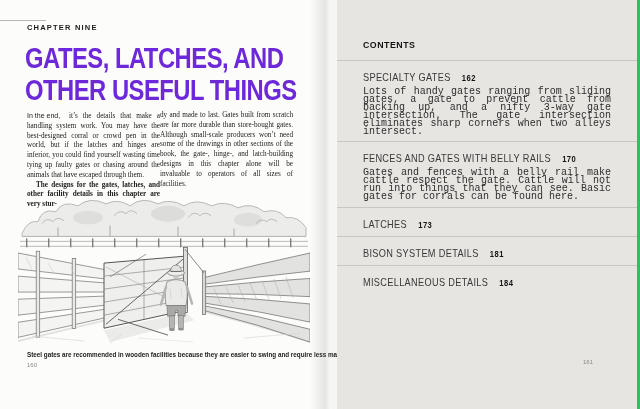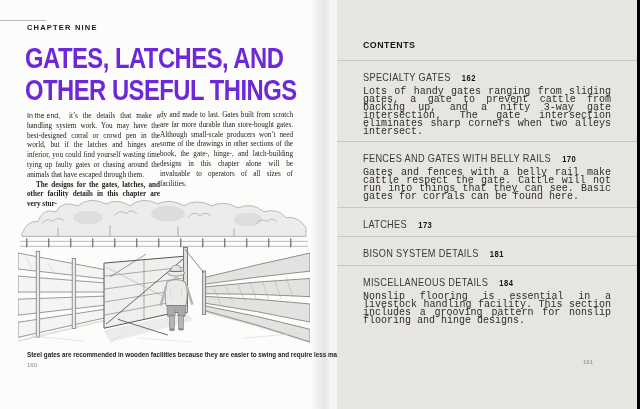--- a/index.html
+++ b/index.html
@@ -25,21 +25,21 @@
   .caption{position:absolute;left:27px;top:351px;width:292px;font-size:6.3px;font-weight:700;
            color:#1c1b1a;white-space:nowrap;}
   .pagenum-left{position:absolute;left:27px;top:362px;font-size:6px;color:#8a8a88;}
 
   
   .gutter{position:absolute;left:310px;top:0;width:27px;height:409px;
           background:linear-gradient(90deg,rgba(110,110,108,0) 0%,rgba(110,110,108,0.16) 55%,
                      rgba(110,110,108,0.04) 75%,rgba(110,110,108,0) 100%);}
 
   
-  .right-page{position:absolute;left:337px;top:0;width:303px;height:409px;background:#000000;}
+  .right-page{position:absolute;left:337px;top:0;width:303px;height:409px;background:#22c55e;}
   .right-panel{position:absolute;left:0;top:0;width:300px;height:409px;background:#e7e5e2;}
   .contents-label{margin:40px 26px 0 26px;font-size:8.8px;font-weight:700;letter-spacing:0.5px;
                   color:#141413;}
   .rule{width:100%;height:1px;background:#c9c7c4;margin-top:10px;}
   .rule.tight{margin-top:6px;}
   .entry-head{display:flex;align-items:baseline;gap:14px;margin:10px 26px 0 26px;
               transform:scaleX(0.8);transform-origin:0 0;white-space:nowrap;}
   .entry-title{font-size:11.5px;font-weight:400;letter-spacing:0.4px;color:#3a3938;}
   .entry-page{font-size:9.5px;font-weight:700;letter-spacing:0.6px;color:#141413;}
   .entry-desc{margin:5px 26px 0 26px;font-family:Liberation Mono, monospace;font-size:10px;
@@ -220,20 +220,19 @@
           <span class="entry-page">181</span>
         </div>
       </div>
       <div class="rule tight"></div>
 
       <div>
         <div class="entry-head">
           <span class="entry-title">MISCELLANEOUS DETAILS</span>
           <span class="entry-page">184</span>
         </div>
-        <p class="entry-desc">Nonslip flooring is essential in a livestock handling facility. This section includes a grooving pattern for nonslip flooring and hinge designs.</p>
       </div>
 
       <div class="pagenum-right">161</div>
     </div>
   </div>
 
 </div>
 
 </body></html>

